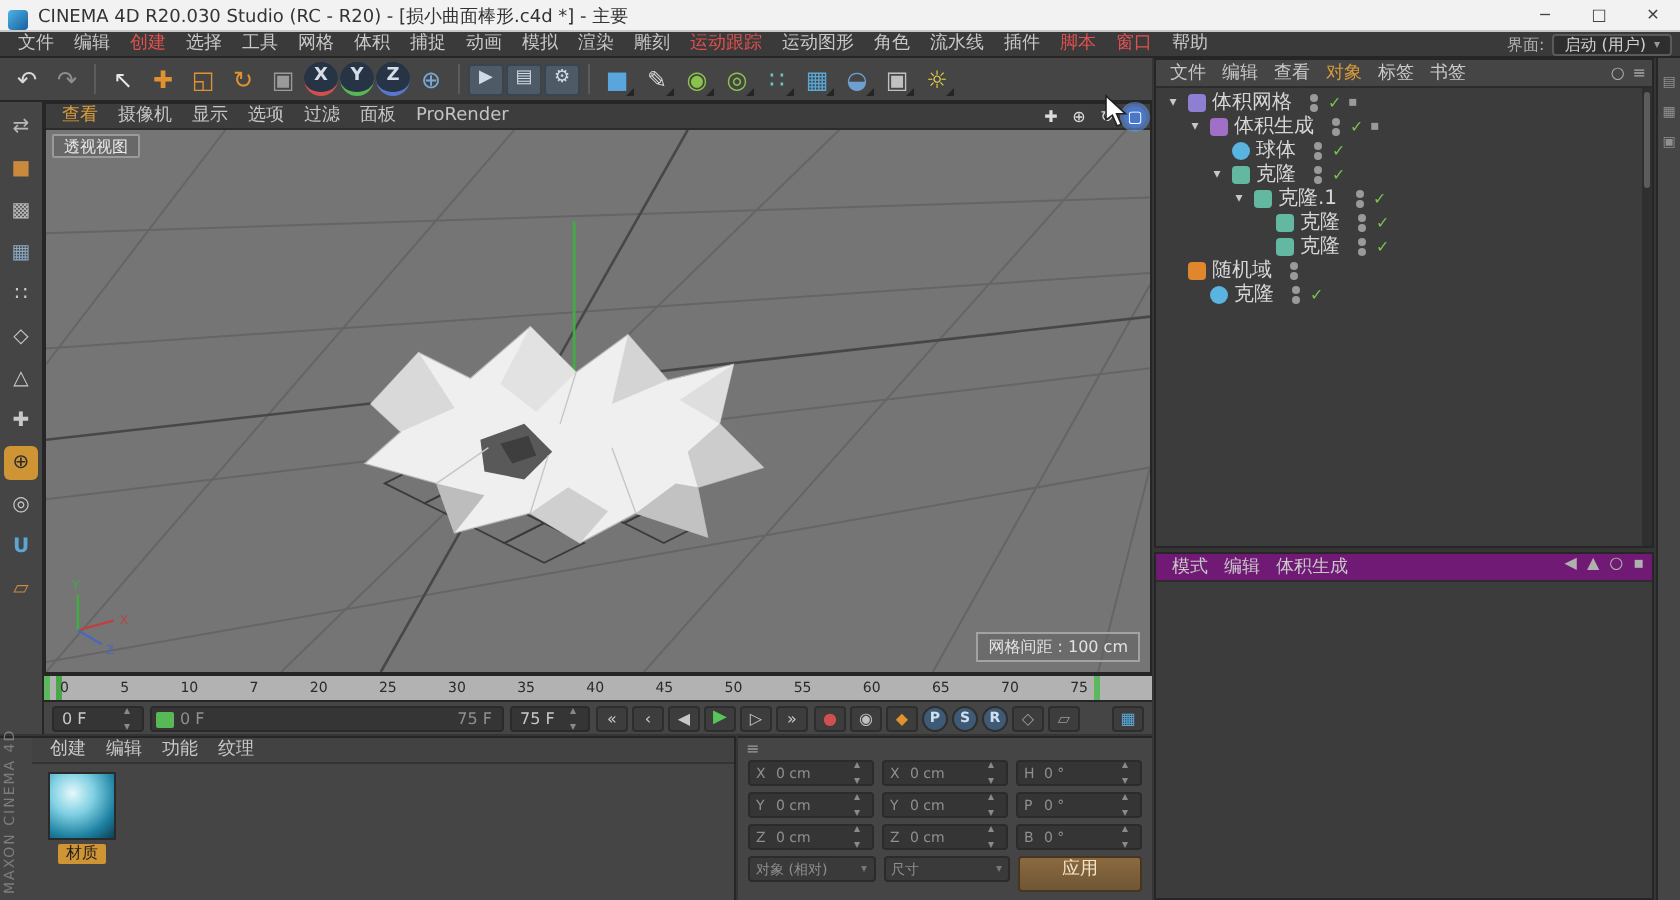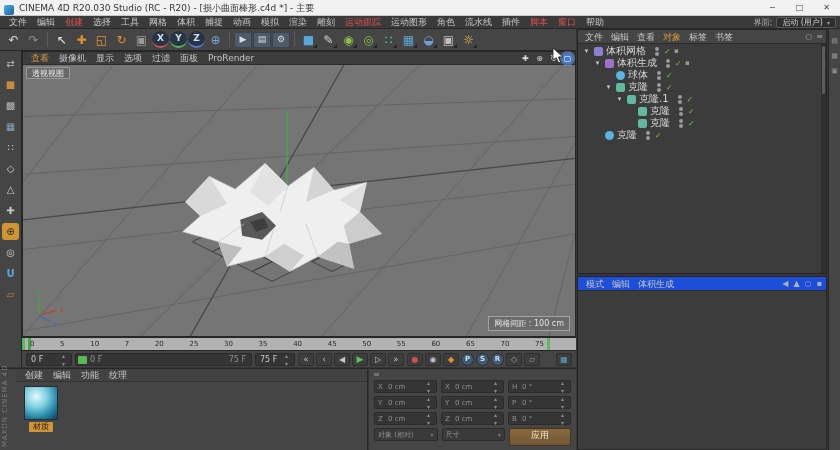--- a/index.html
+++ b/index.html
@@ -153,22 +153,22 @@
 .om-dots{display:flex;flex-direction:column;gap:1px;margin-left:9px}
 .om-dots i{width:4px;height:4px;border-radius:50%;background:#9a9a9a}
 .om-check{font-size:8px;color:#7ec14f;margin-left:5px;width:8px}
 .om-tag{font-size:7px;color:#9a9a9a;margin-left:2px}
 .om-scroll{position:absolute;right:0;top:14px;bottom:0;width:5px;background:#2f2f2f}
 .om-thumb{position:absolute;top:2px;left:1px;width:3px;height:48px;background:#5c5c5c;border-radius:2px}
 
 
 .attrs{position:absolute;left:577px;top:276px;width:250px;height:174px;background:#3c3c3c;
   border:1px solid #262626}
-.attr-menu{height:14px;background:#1d4ed8;border-bottom:1px solid #2c2c2c;display:flex;
-  align-items:center;padding:0 4px}
+.attr-menu{height:14px;background:#701a75;border-bottom:1px solid #2c2c2c;display:flex;
+  padding:0 4px}
 .attr-menu-items{display:flex}
 .attr-menu-item{font-size:9px;color:#c8c8c8;padding:0 4px;line-height:14px;white-space:nowrap}
 .attr-icons{margin-left:auto;display:flex;gap:5px}
 .attr-ic{font-size:8px;color:#b0b0b0}
 .attr-body{position:absolute;left:0;top:14px;right:0;bottom:0;background:#3c3c3c}
 
 
 .dock{position:absolute;left:828px;top:29px;width:12px;height:421px;background:#454545;
   border-left:1px solid #262626;display:flex;flex-direction:column;align-items:center;
   gap:7px;padding-top:8px}
@@ -686,20 +686,31 @@
           <span class="om-expand"></span>
           <span class="om-icon"></span>
           <span class="om-label">克隆</span>
           <span class="om-dots">
             <i></i>
             <i></i>
           </span>
           <span class="om-check">✓</span>
           <span class="om-tag"></span>
         </div>
+        <div class="om-row" style="--c: #e0862d; --lvl: 0;">
+          <span class="om-expand"></span>
+          <span class="om-icon"></span>
+          <span class="om-label">随机域</span>
+          <span class="om-dots">
+            <i></i>
+            <i></i>
+          </span>
+          <span class="om-check"></span>
+          <span class="om-tag"></span>
+        </div>
         <div class="om-row round" style="--c: #5ab4e0; --lvl: 1;">
           <span class="om-expand"></span>
           <span class="om-icon"></span>
           <span class="om-label">克隆</span>
           <span class="om-dots">
             <i></i>
             <i></i>
           </span>
           <span class="om-check">✓</span>
           <span class="om-tag"></span>

